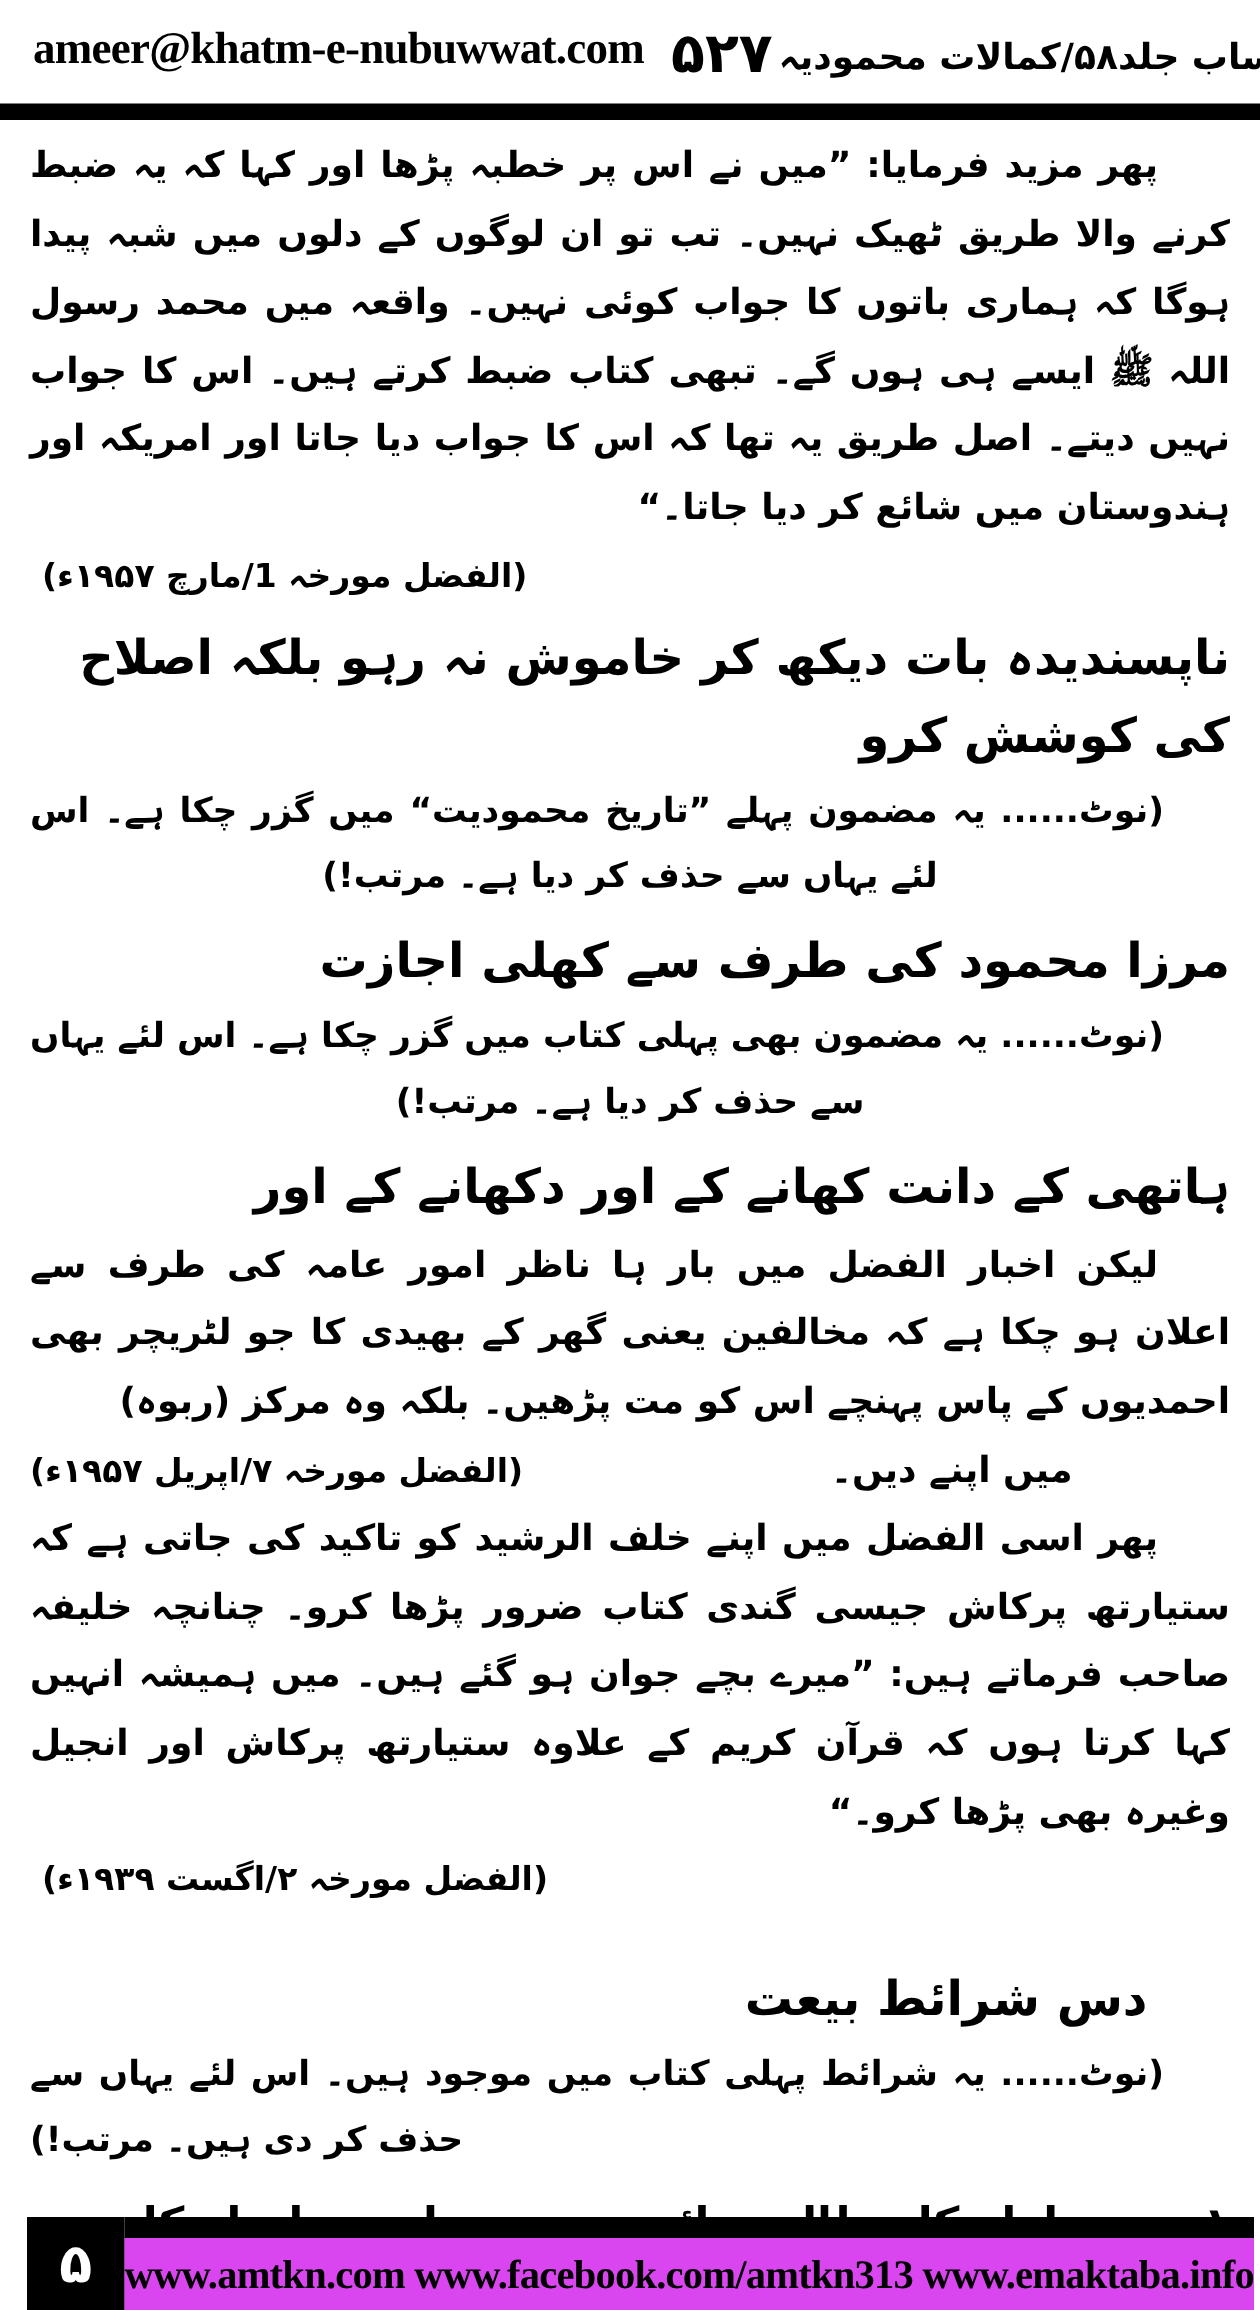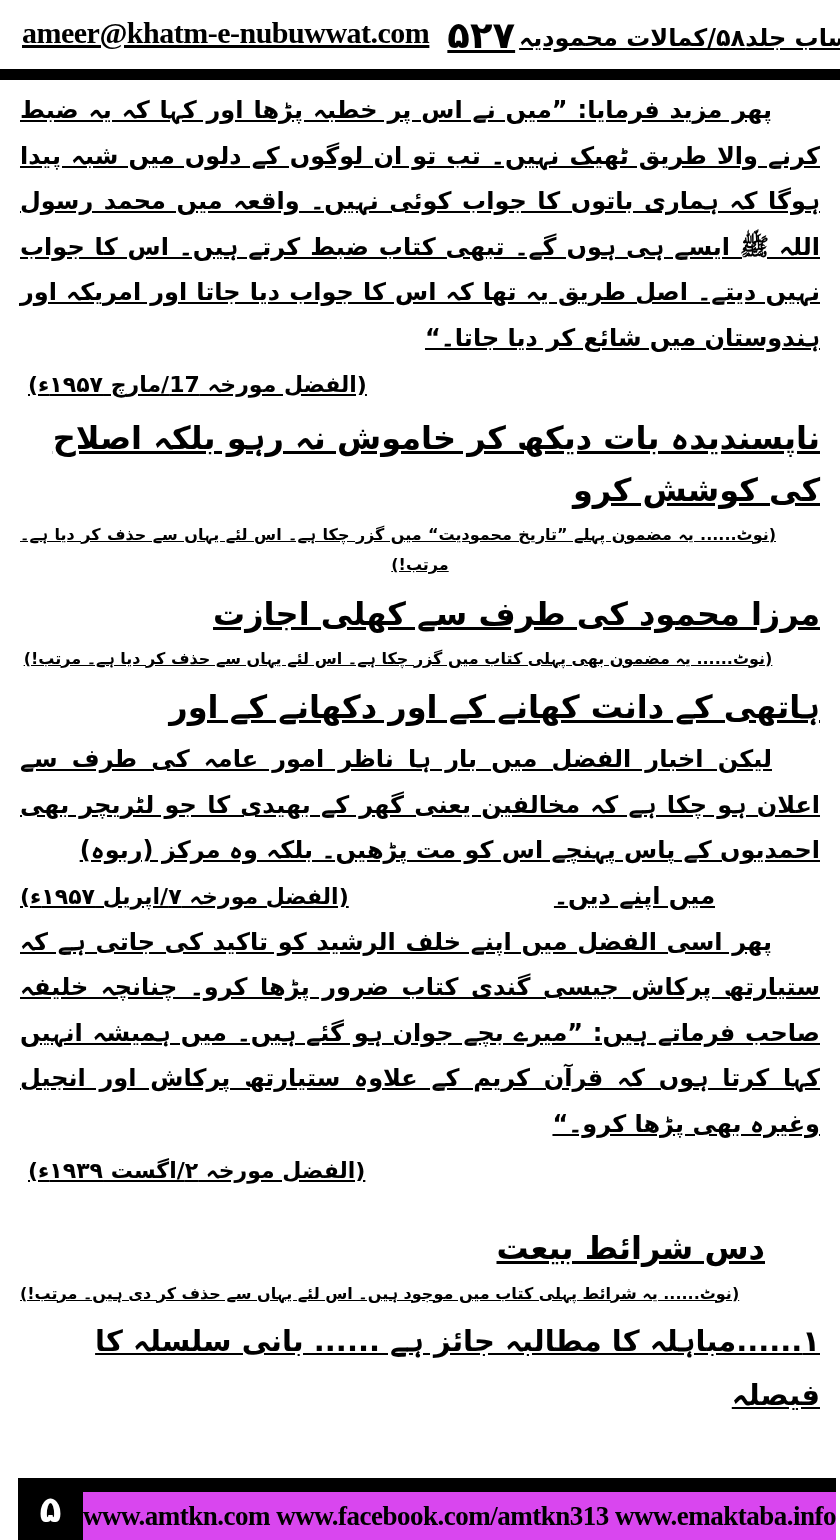--- a/index.html
+++ b/index.html
@@ -1,21 +1,21 @@
 <!DOCTYPE html>
 <html lang="ur"><head>
 <meta charset="utf-8">
 <style>
   html,body{margin:0;padding:0;}
   body{
     width:840px;height:1540px;position:relative;overflow:hidden;
     background:#ffffff;color:#000;
     font-family:"DejaVu Sans",sans-serif;
   }
-  .page{position:absolute;inset:0;text-decoration:underline;}
+  .page{position:absolute;inset:0;}
   
   .header{
     display:flex;align-items:flex-start;
     padding:16px 6px 0 22px;height:46px;
   }
   .hdr-email{
     font-family:"Liberation Serif",serif;font-weight:bold;
     font-size:30px;letter-spacing:-0.5px;white-space:nowrap;
   }
   .hdr-pnum{
@@ -37,21 +37,21 @@
     direction:rtl;text-align:left;font-size:22px;
     margin:2px 0 4px;padding-left:8px;font-weight:bold;
   }
   h2.heading{
     font-size:32px;margin:8px 0 4px;text-align:right;
     font-weight:bold;line-height:1.6;
   }
   h2.heading.shift-right{text-align:right;padding-right:55px;}
   h2.heading.pre-gap{margin-top:32px;}
   p.note{
-    margin:0 0 4px;font-size:16px;text-align:justify;
+    margin:0 0 4px;font-size:23px;text-align:justify;
     text-indent:44px;
   }
   p.note.last-center{text-align-last:center;}
   p.note.last-left{text-align-last:left;}
   .endrow{
     display:flex;direction:rtl;justify-content:space-between;
     align-items:baseline;padding-right:105px;margin:0;
   }
   .endrow .cite-inline{font-size:22px;font-weight:bold;}
   .list{margin-top:6px;}
@@ -85,21 +85,21 @@
   <div class="header">
     <span class="hdr-email">ameer@khatm-e-nubuwwat.com</span>
     <span class="hdr-pnum">۵۲۷</span>
     <span class="hdr-title" dir="rtl">احتساب جلد۵۸/کمالات محمودیہ</span>
   </div>
 
   <div class="rule"></div>
 
   <div class="content">
     <p class="para">پھر مزید فرمایا: ”میں نے اس پر خطبہ پڑھا اور کہا کہ یہ ضبط کرنے والا طریق ٹھیک نہیں۔ تب تو ان لوگوں کے دلوں میں شبہ پیدا ہوگا کہ ہماری باتوں کا جواب کوئی نہیں۔ واقعہ میں محمد رسول اللہ ﷺ ایسے ہی ہوں گے۔ تبھی کتاب ضبط کرتے ہیں۔ اس کا جواب نہیں دیتے۔ اصل طریق یہ تھا کہ اس کا جواب دیا جاتا اور امریکہ اور ہندوستان میں شائع کر دیا جاتا۔“</p>
-    <div class="cite">(الفضل مورخہ 17/مارچ ۱۹۵۷ء)</div>
+    <div class="cite">(الفضل مورخہ 1/مارچ ۱۹۵۷ء)</div>
 
     <h2 class="heading">ناپسندیدہ بات دیکھ کر خاموش نہ رہو بلکہ اصلاح کی کوشش کرو</h2>
     <p class="note last-center">(نوٹ...... یہ مضمون پہلے ”تاریخ محمودیت“ میں گزر چکا ہے۔ اس لئے یہاں سے حذف کر دیا ہے۔ مرتب!)</p>
 
     <h2 class="heading">مرزا محمود کی طرف سے کھلی اجازت</h2>
     <p class="note last-center">(نوٹ...... یہ مضمون بھی پہلی کتاب میں گزر چکا ہے۔ اس لئے یہاں سے حذف کر دیا ہے۔ مرتب!)</p>
 
     <h2 class="heading">ہاتھی کے دانت کھانے کے اور دکھانے کے اور</h2>
     <p class="para">لیکن اخبار الفضل میں بار ہا ناظر امور عامہ کی طرف سے اعلان ہو چکا ہے کہ مخالفین یعنی گھر کے بھیدی کا جو لٹریچر بھی احمدیوں کے پاس پہنچے اس کو مت پڑھیں۔ بلکہ وہ مرکز (ربوہ)</p>
     <div class="endrow">

